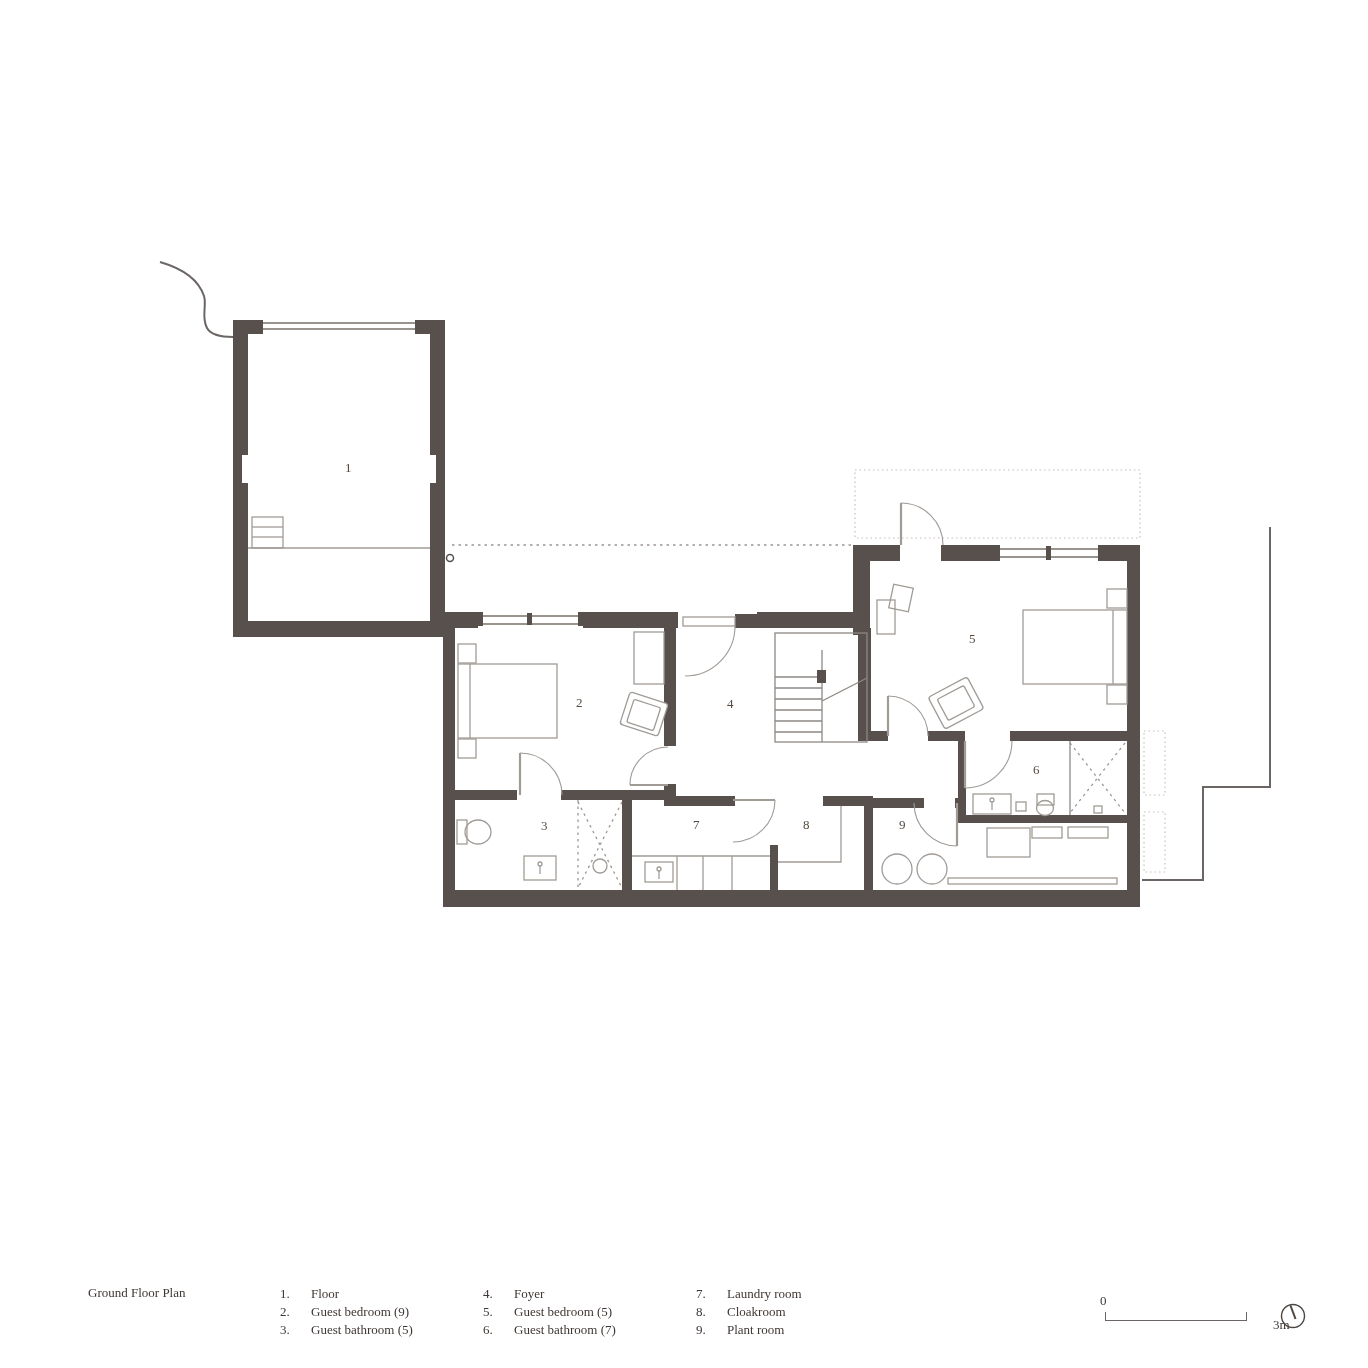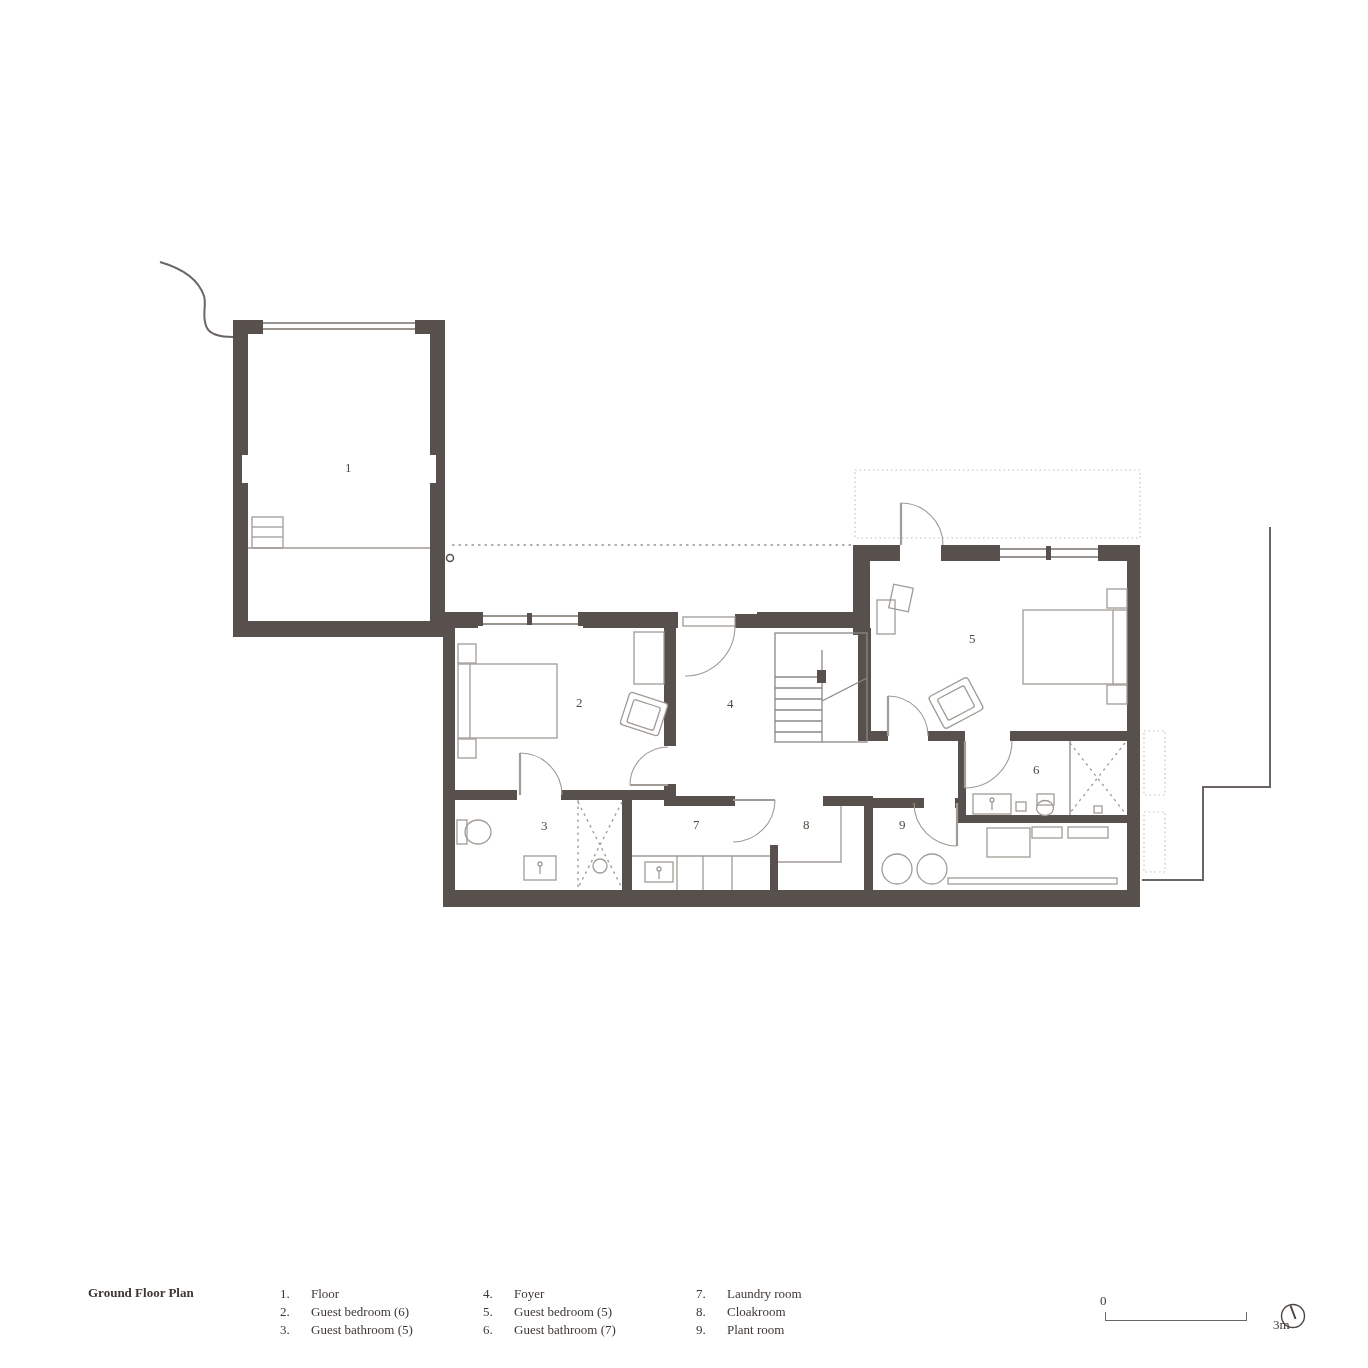--- a/index.html
+++ b/index.html
@@ -15,21 +15,21 @@
   .leaf{stroke:var(--furn);stroke-width:2.2;fill:none;}
   .arc{stroke:var(--furn);stroke-width:1.1;fill:none;}
   .win{stroke:var(--win);stroke-width:2;fill:none;}
   .dash{stroke:var(--dash);stroke-width:1.3;fill:none;stroke-dasharray:2.5 4;}
   .dot{stroke:var(--dot);stroke-width:1.2;fill:none;stroke-dasharray:1.5 3;}
   .bound{stroke:var(--bound);stroke-width:2;fill:none;}
   .legend{position:absolute;font-size:13px;color:var(--text);line-height:18px;}
   .legend .col{position:absolute;top:0;white-space:nowrap;}
   .legend .row{display:flex;}
   .legend .num{display:inline-block;width:31px;}
-  #plan-title{position:absolute;left:88px;top:1285px;font-size:13px;font-weight:bold;color:var(--text);}
+  #plan-title{position:absolute;left:88px;top:1285px;font-size:13px;font-weight:normal;color:var(--text);}
   #scalebar-bracket{position:absolute;left:1105px;top:1312px;width:140px;height:8px;
      border-left:1.5px solid var(--bound);border-right:1.5px solid var(--bound);border-bottom:1.5px solid var(--bound);}
   .scale-label{position:absolute;font-size:13px;color:var(--text);}
 </style>
 </head>
 <body>
 
 <div id="canvas">
 
 <svg width="1368" height="1368" viewBox="0 0 1368 1368" style="position:absolute;left:0;top:0;">
@@ -261,21 +261,21 @@
   <div id="plan-title">Ground Floor Plan</div>
 
   <div class="legend" style="left:0;top:1285px;width:1368px;height:60px;">
     <div class="col" style="left:280px;">
       <div class="row">
           <span class="num">1.</span>
           <span>Floor</span>
         </div>
       <div class="row">
           <span class="num">2.</span>
-          <span>Guest bedroom (6)</span>
+          <span>Guest bedroom (9)</span>
         </div>
       <div class="row">
           <span class="num">3.</span>
           <span>Guest bathroom (5)</span>
         </div>
     </div>
     <div class="col" style="left:483px;">
       <div class="row">
           <span class="num">4.</span>
           <span>Foyer</span>

